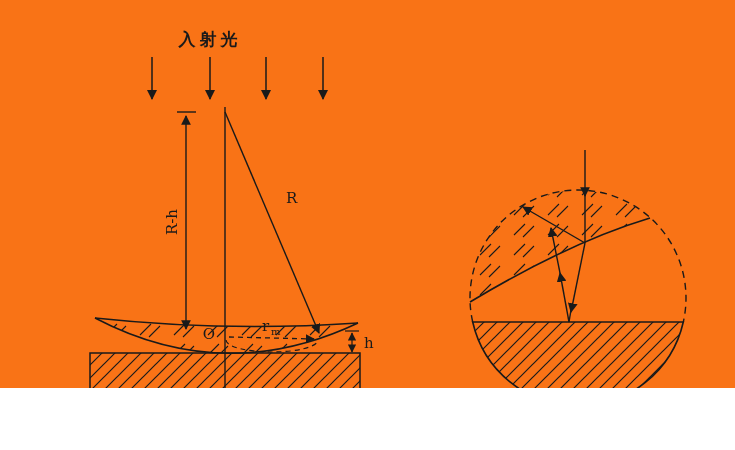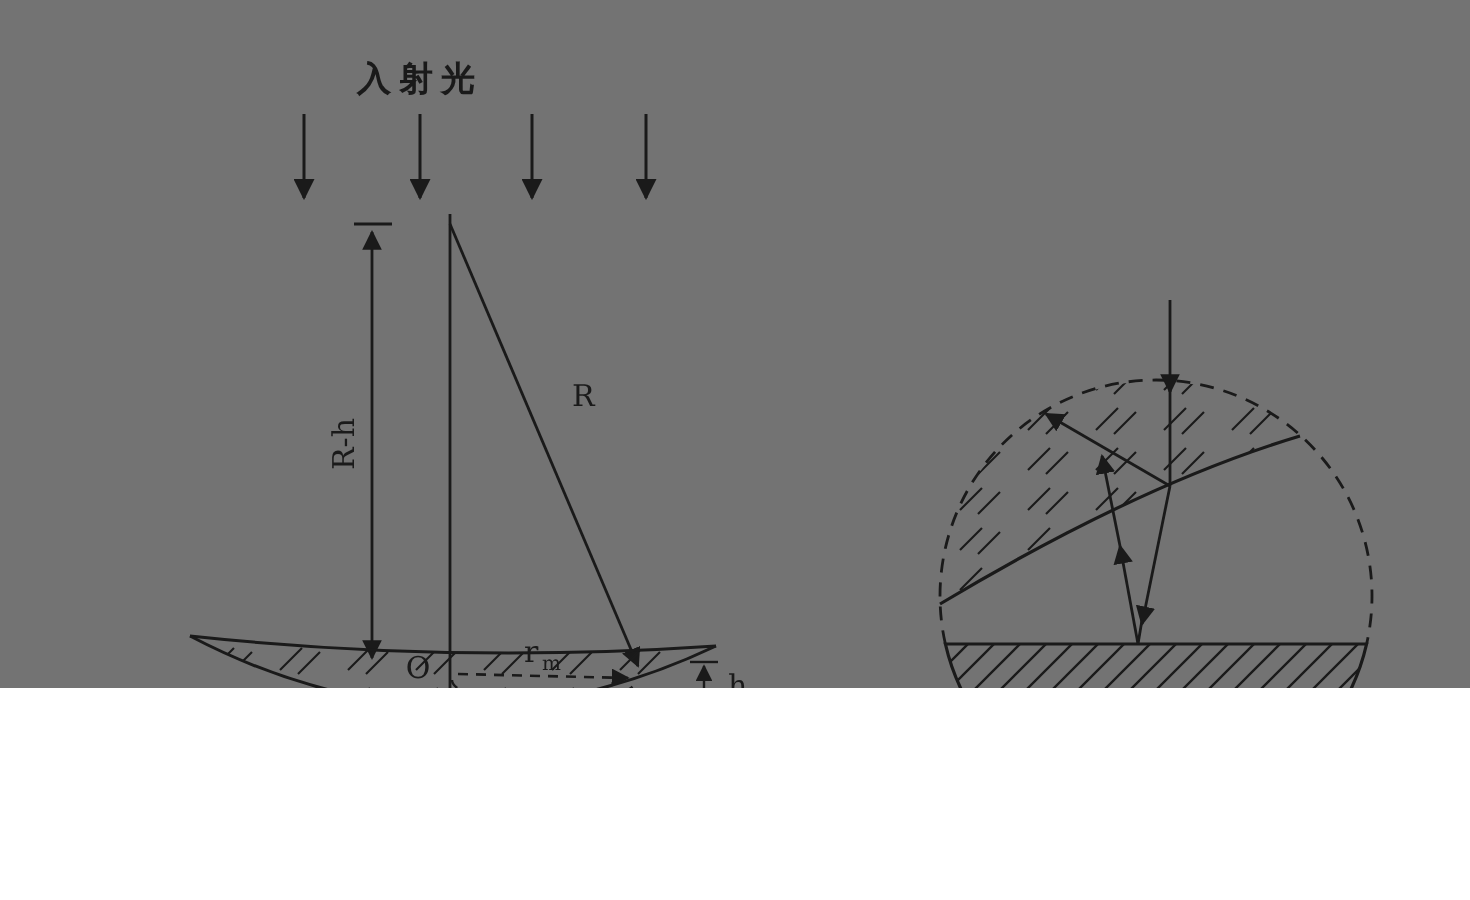--- a/index.html
+++ b/index.html
@@ -3,22 +3,22 @@
 <meta charset="utf-8">
 <style>
   html, body {
     margin: 0;
     padding: 0;
     background: #ffffff;
   }
   .stage {
     position: relative;
     width: 735px;
-    height: 344px;
-    background: #737373;
+    height: 388px;
+    background: #f97316;
     overflow: hidden;
     font-family: "DejaVu Sans", sans-serif;
     text-decoration: underline;
   }
   svg { display: block; }
   .lbl {
     font-family: "DejaVu Serif", "Liberation Serif", serif;
     font-size: 15px;
     fill: #1a1a1a;
   }

